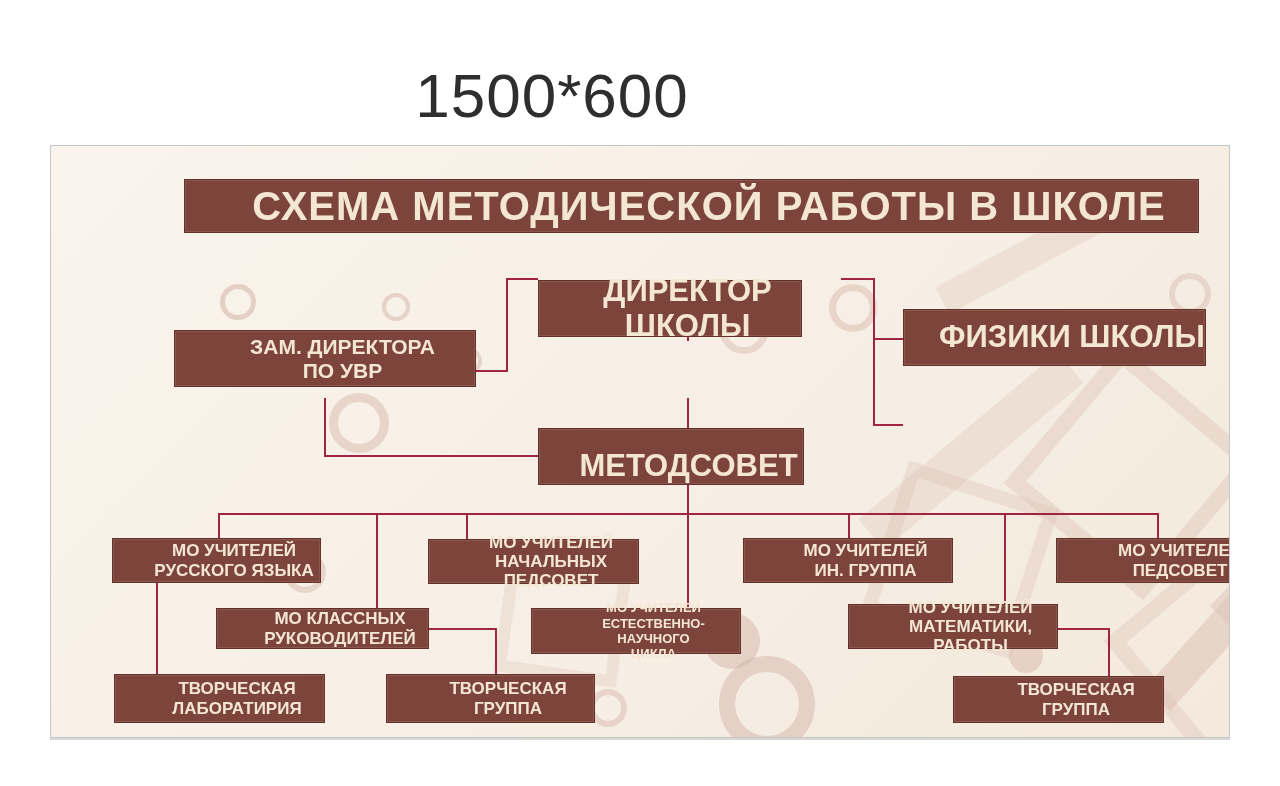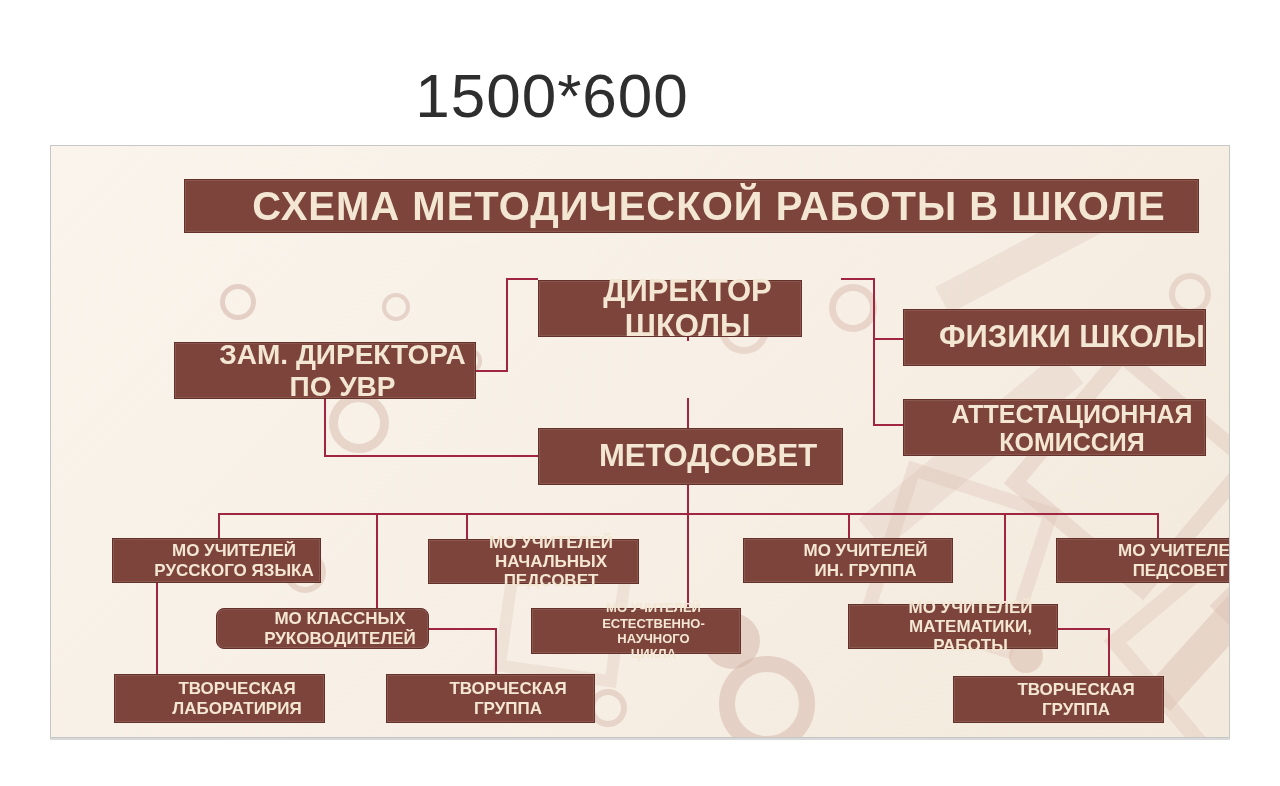--- a/index.html
+++ b/index.html
@@ -39,30 +39,30 @@
     position:absolute;z-index:4;
     background:var(--box-fill);
     border:1px solid var(--box-border);
     box-shadow:inset 0 0 0 1px rgba(255,255,255,0.10);
     color:var(--box-text);
     display:flex;flex-direction:column;align-items:center;justify-content:center;
     text-align:center;font-weight:bold;line-height:1.12;box-sizing:border-box;padding-left:35px;
   }
   .banner{left:133px;top:33px;width:1015px;height:54px;font-size:40px;letter-spacing:1px;}
   .n-director {left:487px;top:105px;width:264px;height:57px;font-size:31px;margin-top:29px;}
-  .n-deputy   {left:123px;top:196px;width:302px;height:57px;font-size:28px;}
+  .n-deputy   {left:123px;top:184px;width:302px;height:57px;font-size:21px;}
   .n-pedsovet {left:487px;top:195px;width:303px;height:57px;font-size:31px;}
   .n-sovet    {left:852px;top:163px;width:303px;height:57px;font-size:31px;}
   .n-attest   {left:852px;top:253px;width:303px;height:57px;font-size:25px;}
-  .n-metod    {left:487px;top:282px;width:305px;height:57px;font-size:31px;}
+  .n-metod    {left:487px;top:282px;width:266px;height:57px;font-size:31px;justify-content:flex-end;}
   .n-russian  {left:61px; top:392px;width:209px;height:45px;font-size:17px;}
   .n-nachal   {left:377px;top:393px;width:211px;height:45px;font-size:17px;}
   .n-inyaz    {left:692px;top:392px;width:210px;height:45px;font-size:17px;}
   .n-istoria  {left:1005px;top:392px;width:213px;height:45px;font-size:17px;}
-  .n-klass    {left:165px;top:462px;width:213px;height:41px;font-size:17px;border-radius:8px;}
+  .n-klass    {left:165px;top:462px;width:213px;height:41px;font-size:17px;}
   .n-estestv  {left:480px;top:462px;width:210px;height:46px;font-size:13px;line-height:1.18;}
   .n-matem    {left:797px;top:458px;width:210px;height:45px;font-size:17px;}
   .n-tvlab    {left:63px; top:528px;width:211px;height:49px;font-size:17px;}
   .n-tvgrp1   {left:335px;top:528px;width:209px;height:49px;font-size:17px;}
   .n-tvgrp2   {left:902px;top:530px;width:211px;height:47px;font-size:17px;}
 </style>
 </head>
 <body>
 
 <div class="size-label">1500*600</div>
@@ -130,24 +130,20 @@
   <div class="node n-deputy">
     <span>ЗАМ. ДИРЕКТОРА</span>
     <span>ПО УВР</span>
   </div>
 
 
   <div class="node n-sovet">
     <span>ФИЗИКИ ШКОЛЫ</span>
   </div>
 
-  <div class="node n-attest">
-    <span>АТТЕСТАЦИОННАЯ</span>
-    <span>КОМИССИЯ</span>
-  </div>
 
   <div class="node n-metod">
     <span>МЕТОДСОВЕТ</span>
   </div>
 
   <div class="node n-russian">
     <span>МО УЧИТЕЛЕЙ</span>
     <span>РУССКОГО ЯЗЫКА</span>
   </div>
 

